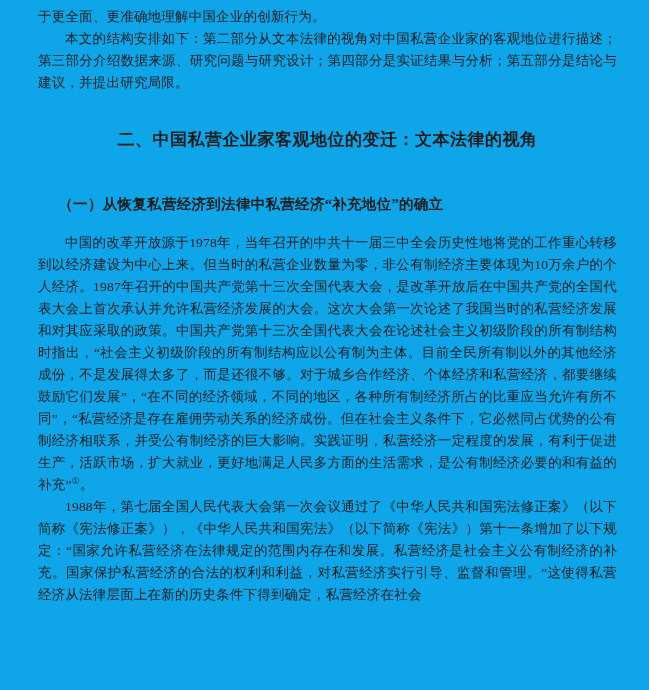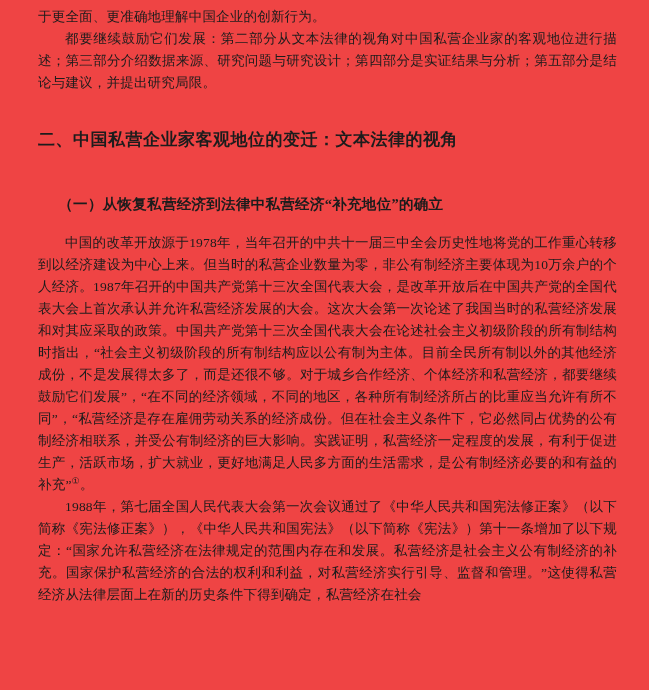--- a/index.html
+++ b/index.html
@@ -10,36 +10,36 @@
   }
   body {
     font-family: "Liberation Serif", "DejaVu Serif", serif;
     color: #1c1c1c;
   }
   .page {
     width: 649px;
     height: 690px;
     padding: 6px 32px 0 38px;
     overflow: hidden;
-    background: #ef4444;
+    background: #0ea5e9;
   }
   .para {
     font-size: 13.5px;
     line-height: 22px;
     text-align: justify;
     text-indent: 2em;
     letter-spacing: 0.2px;
   }
   .para.no-indent {
     text-indent: 0;
   }
   .section-heading {
     font-size: 17px;
     font-weight: bold;
-    text-align: left;
+    text-align: center;
     letter-spacing: 0.5px;
     margin-top: 34px;
     margin-bottom: 42px;
     line-height: 24px;
   }
   .subsection-heading {
     font-size: 14.5px;
     font-weight: bold;
     text-indent: 1.4em;
     letter-spacing: 0.3px;
@@ -50,21 +50,21 @@
     font-size: 9px;
     vertical-align: super;
     line-height: 0;
   }
 </style>
 </head>
 <body>
 
 <div class="page">
   <p class="para no-indent">于更全面、更准确地理解中国企业的创新行为。</p>
-  <p class="para">都要继续鼓励它们发展：第二部分从文本法律的视角对中国私营企业家的客观地位进行描述；第三部分介绍数据来源、研究问题与研究设计；第四部分是实证结果与分析；第五部分是结论与建议，并提出研究局限。</p>
+  <p class="para">本文的结构安排如下：第二部分从文本法律的视角对中国私营企业家的客观地位进行描述；第三部分介绍数据来源、研究问题与研究设计；第四部分是实证结果与分析；第五部分是结论与建议，并提出研究局限。</p>
 
   <h2 class="section-heading">二、中国私营企业家客观地位的变迁：文本法律的视角</h2>
 
   <h3 class="subsection-heading">（一）从恢复私营经济到法律中私营经济“补充地位”的确立</h3>
 
   <p class="para"><span>中国的改革开放源于1978年，当年召开的中共十一届三中全会历史性地将党的工作重心转移到以经济建设为中心上来。但当时的私营企业数量为零，非公有制经济主要体现为10万余户的个人经济。1987年召开的中国共产党第十三次全国代表大会，是改革开放后在中国共产党的全国代表大会上首次承认并允许私营经济发展的大会。这次大会第一次论述了我国当时的私营经济发展和对其应采取的政策。中国共产党第十三次全国代表大会在论述社会主义初级阶段的所有制结构时指出，“社会主义初级阶段的所有制结构应以公有制为主体。目前全民所有制以外的其他经济成份，不是发展得太多了，而是还很不够。对于城乡合作经济、个体经济和私营经济，都要继续鼓励它们发展”，“在不同的经济领域，不同的地区，各种所有制经济所占的比重应当允许有所不同”，“私营经济是存在雇佣劳动关系的经济成份。但在社会主义条件下，它必然同占优势的公有制经济相联系，并受公有制经济的巨大影响。实践证明，私营经济一定程度的发展，有利于促进生产，活跃市场，扩大就业，更好地满足人民多方面的生活需求，是公有制经济必要的和有益的补充”</span><sup class="fn">①</sup><span>。</span></p>
 
   <p class="para">1988年，第七届全国人民代表大会第一次会议通过了《中华人民共和国宪法修正案》（以下简称《宪法修正案》），《中华人民共和国宪法》（以下简称《宪法》）第十一条增加了以下规定：“国家允许私营经济在法律规定的范围内存在和发展。私营经济是社会主义公有制经济的补充。国家保护私营经济的合法的权利和利益，对私营经济实行引导、监督和管理。”这使得私营经济从法律层面上在新的历史条件下得到确定，私营经济在社会</p>
 </div>
 

